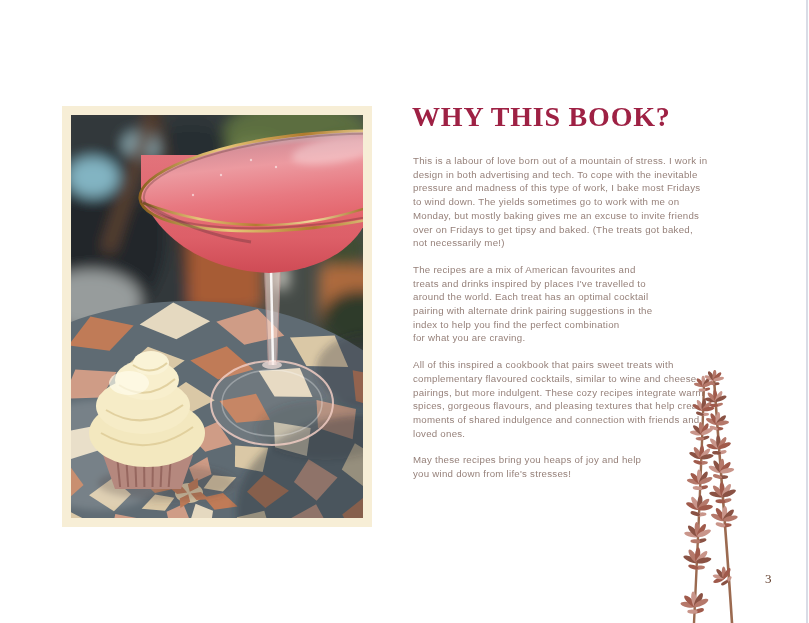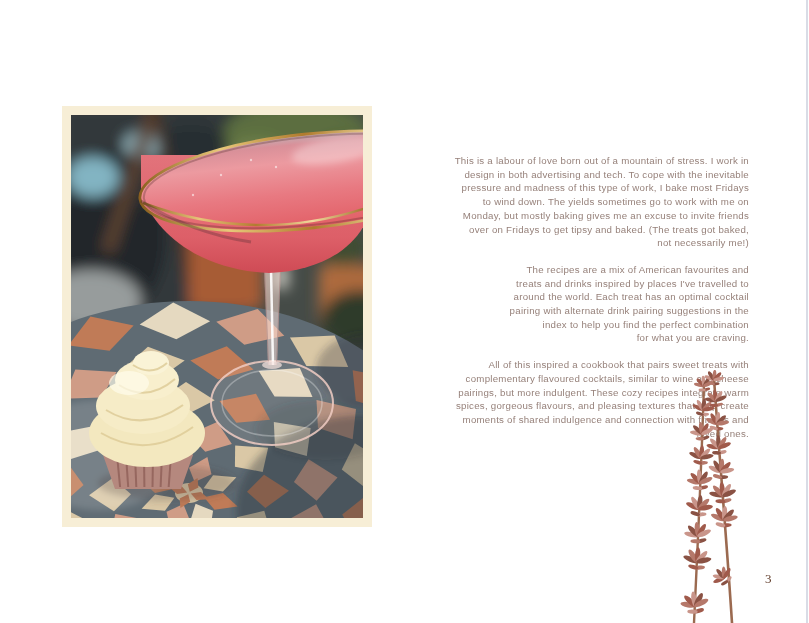--- a/index.html
+++ b/index.html
@@ -5,21 +5,21 @@
   html,body{margin:0;padding:0;background:#fff;}
   .page{position:relative;width:809px;height:623px;background:#ffffff;overflow:hidden;
         font-family:"Liberation Sans",sans-serif;}
   .photo-frame{position:absolute;left:62px;top:106px;width:292px;height:403px;padding:9px;}
   .photo-frame svg{display:block;}
   .page-title{position:absolute;left:412px;top:100px;margin:0;
         font-family:"Liberation Serif",serif;font-weight:600;font-size:28px;
         letter-spacing:0.8px;line-height:34px;}
   .body-text{position:absolute;left:413px;top:154px;width:336px;}
   .body-text p{margin:0 0 13px 0;font-size:9.7px;line-height:13.7px;
-        letter-spacing:0.25px;white-space:pre-line;text-align:right;}
+        letter-spacing:0.25px;white-space:pre-line;}
   .lavender{position:absolute;left:652px;top:370px;}
   .page-number{position:absolute;left:765px;top:571px;
         font-family:"Liberation Serif",serif;font-size:13px;}
   .edge-line{position:absolute;top:0;right:1px;width:2px;height:623px;}
 </style>
 </head>
 <body>
 
 <div class="page">
 
@@ -215,20 +215,21 @@
           <path d="M70,86 Q120,118 180,127" stroke="rgba(70,40,45,0.3)" stroke-width="3" fill="none"></path>
           <ellipse cx="265" cy="35" rx="45" ry="13" fill="rgba(255,255,255,0.30)" transform="rotate(-10 265 35)" filter="url(#b4)"></ellipse>
           <circle cx="150" cy="60" r="1.2" fill="rgba(255,255,255,0.55)"></circle>
           <circle cx="180" cy="45" r="1.2" fill="rgba(255,255,255,0.55)"></circle>
           <circle cx="122" cy="80" r="1.2" fill="rgba(255,255,255,0.55)"></circle>
           <circle cx="205" cy="52" r="1.2" fill="rgba(255,255,255,0.55)"></circle>
         </g>
     </svg>
   </div>
 
+  <h1 class="page-title" style="color: rgb(158, 33, 68);">WHY THIS BOOK?</h1>
 
   <div class="body-text" style="color: rgb(150, 129, 122);">
     <p>This is a labour of love born out of a mountain of stress. I work in
 design in both advertising and tech. To cope with the inevitable
 pressure and madness of this type of work, I bake most Fridays
 to wind down. The yields sometimes go to work with me on
 Monday, but mostly baking gives me an excuse to invite friends
 over on Fridays to get tipsy and baked. (The treats got baked,
 not necessarily me!)</p>
     <p>The recipes are a mix of American favourites and
@@ -236,20 +237,22 @@
 around the world. Each treat has an optimal cocktail
 pairing with alternate drink pairing suggestions in the
 index to help you find the perfect combination
 for what you are craving.</p>
     <p>All of this inspired a cookbook that pairs sweet treats with
 complementary flavoured cocktails, similar to wine and cheese
 pairings, but more indulgent. These cozy recipes integrate warm
 spices, gorgeous flavours, and pleasing textures that help create
 moments of shared indulgence and connection with friends and
 loved ones.</p>
+    <p>May these recipes bring you heaps of joy and help
+you wind down from life's stresses!</p>
   </div>
 
   <svg class="lavender" id="lavender-svg" width="130" height="253" viewBox="0 0 130 253">
       <path d="M52,14 C50,80 46,170 42,253" stroke="#9b6a50" stroke-width="2.4" fill="none"></path>
       <path d="M62,8 C66,70 74,160 80,253" stroke="#9b6a50" stroke-width="2.6" fill="none"></path>
       <g transform="translate(52,16) rotate(-6) scale(0.8)">
         <ellipse cx="0" cy="-6" rx="2.3" ry="6.8" transform="rotate(-72)" fill="#b5786a"></ellipse>
         <ellipse cx="0" cy="-6" rx="2.3" ry="6.8" transform="rotate(-38)" fill="#a05a4b"></ellipse>
         <ellipse cx="0" cy="-6" rx="2.3" ry="6.8" transform="rotate(0)" fill="#c9958a"></ellipse>
         <ellipse cx="0" cy="-6" rx="2.3" ry="6.8" transform="rotate(38)" fill="#8a5244"></ellipse>

